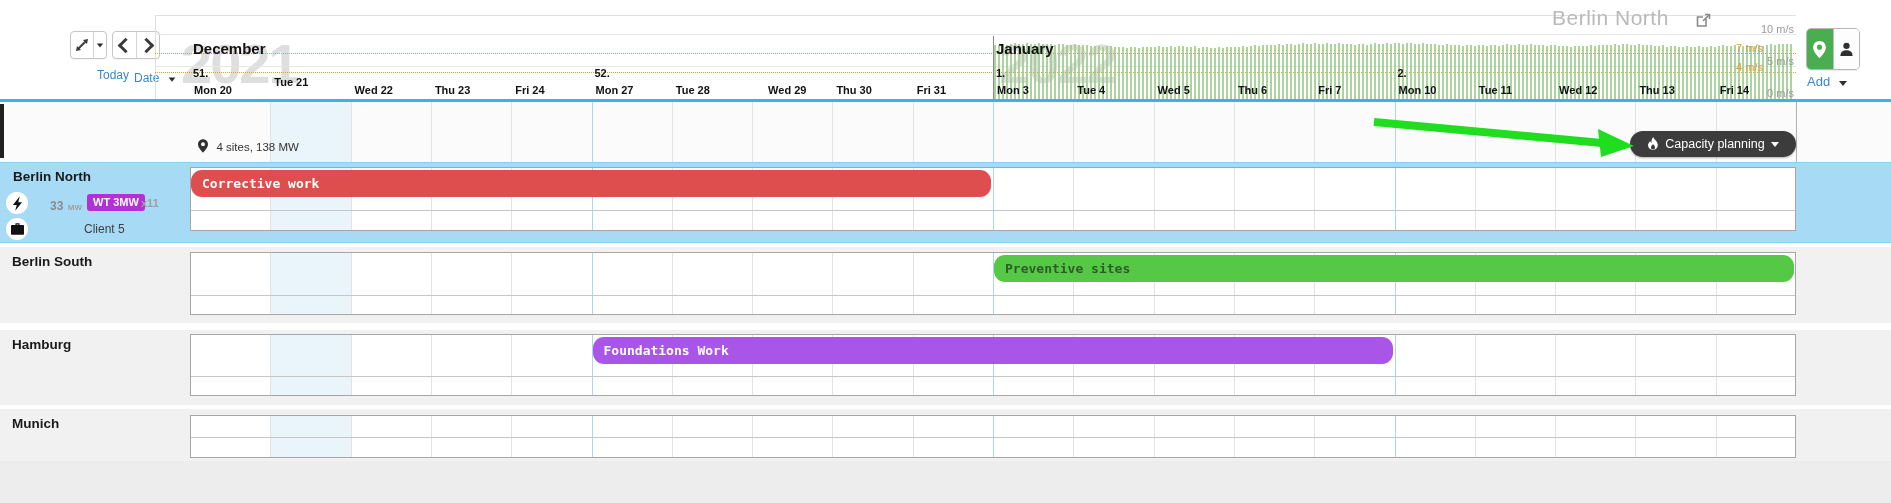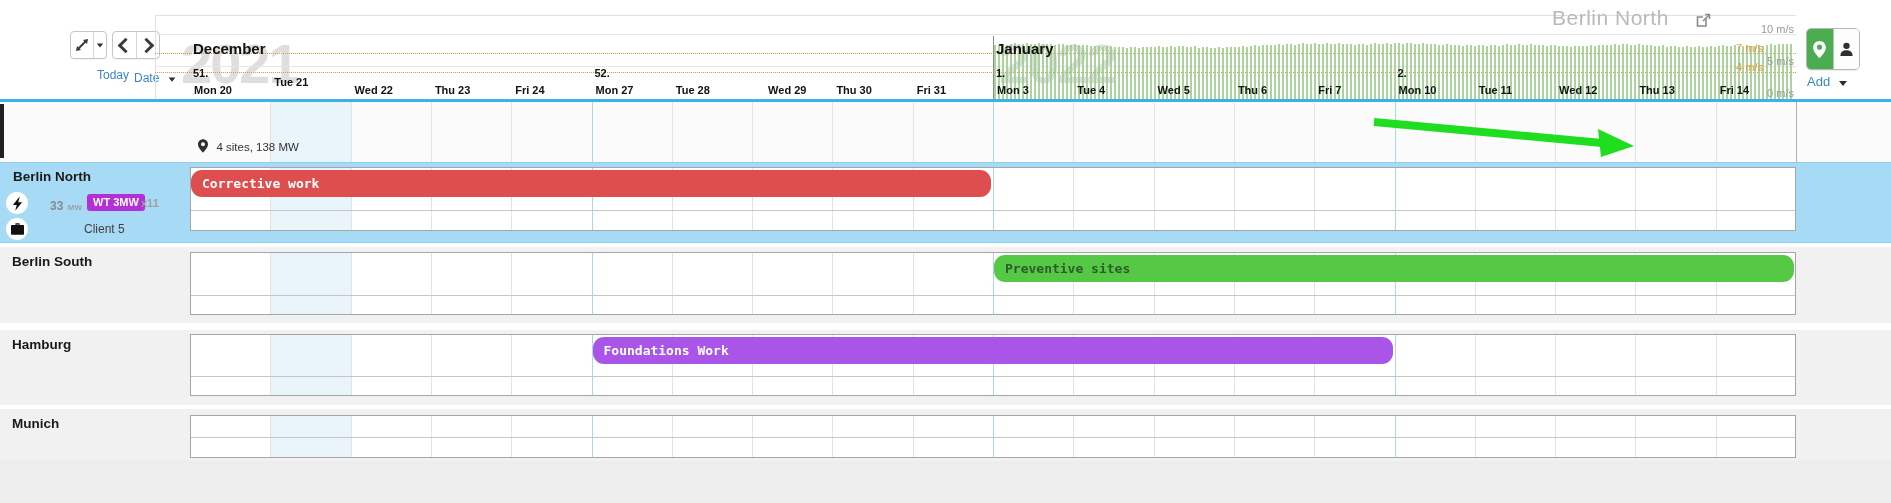--- a/index.html
+++ b/index.html
@@ -527,18 +527,25 @@
       </svg>
   </div>
   <span class="abs" style="left:84px;top:222px;font-size:12px;color:#3f3f3f;">Client 5</span>
 
   <div id="ganttbars">
       <div class="gantt-bar" style="left: 191px; top: 170px; width: 800px; background: rgb(223, 78, 78); color: rgb(255, 255, 255);">Corrective work</div>
       <div class="gantt-bar" style="left: 994px; top: 255px; width: 800px; background: rgb(85, 201, 70); color: rgb(47, 91, 42);">Preventive sites</div>
       <div class="gantt-bar" style="left: 592.5px; top: 337px; width: 800px; background: rgb(168, 85, 232); color: rgb(255, 255, 255);">Foundations Work</div>
     </div>
 
+  <div class="cap-btn">
+    <svg width="12" height="14" viewBox="0 0 12 14">
+      <path fill="#fff" d="M6.2 0 C7 2.6 10.8 4.2 10.8 8.1 A4.9 4.9 0 0 1 1 8.1 C1 6.3 2.2 5.2 3.2 3.9 C3.5 4.8 3.7 5.3 4.5 5.9 C4.3 3.4 5 1.6 6.2 0 Z M6 12.6 A2.1 2.1 0 0 0 8.1 10.5 C8.1 9 6.9 8.4 6 7 C5.1 8.4 3.9 9 3.9 10.5 A2.1 2.1 0 0 0 6 12.6 Z"></path>
+      </svg>
+    <span>Capacity planning</span>
+    <span class="caret white"></span>
+  </div>
 
   <svg class="abs" style="left:0;top:0;pointer-events:none;" width="1891" height="503">
     <line x1="1374" y1="122" x2="1602" y2="143" stroke="#1fdd1f" stroke-width="8"></line>
     <polygon points="1634,146 1598,129 1601,157" fill="#1fdd1f"></polygon>
   </svg>
 </div>
 
 </body></html>

